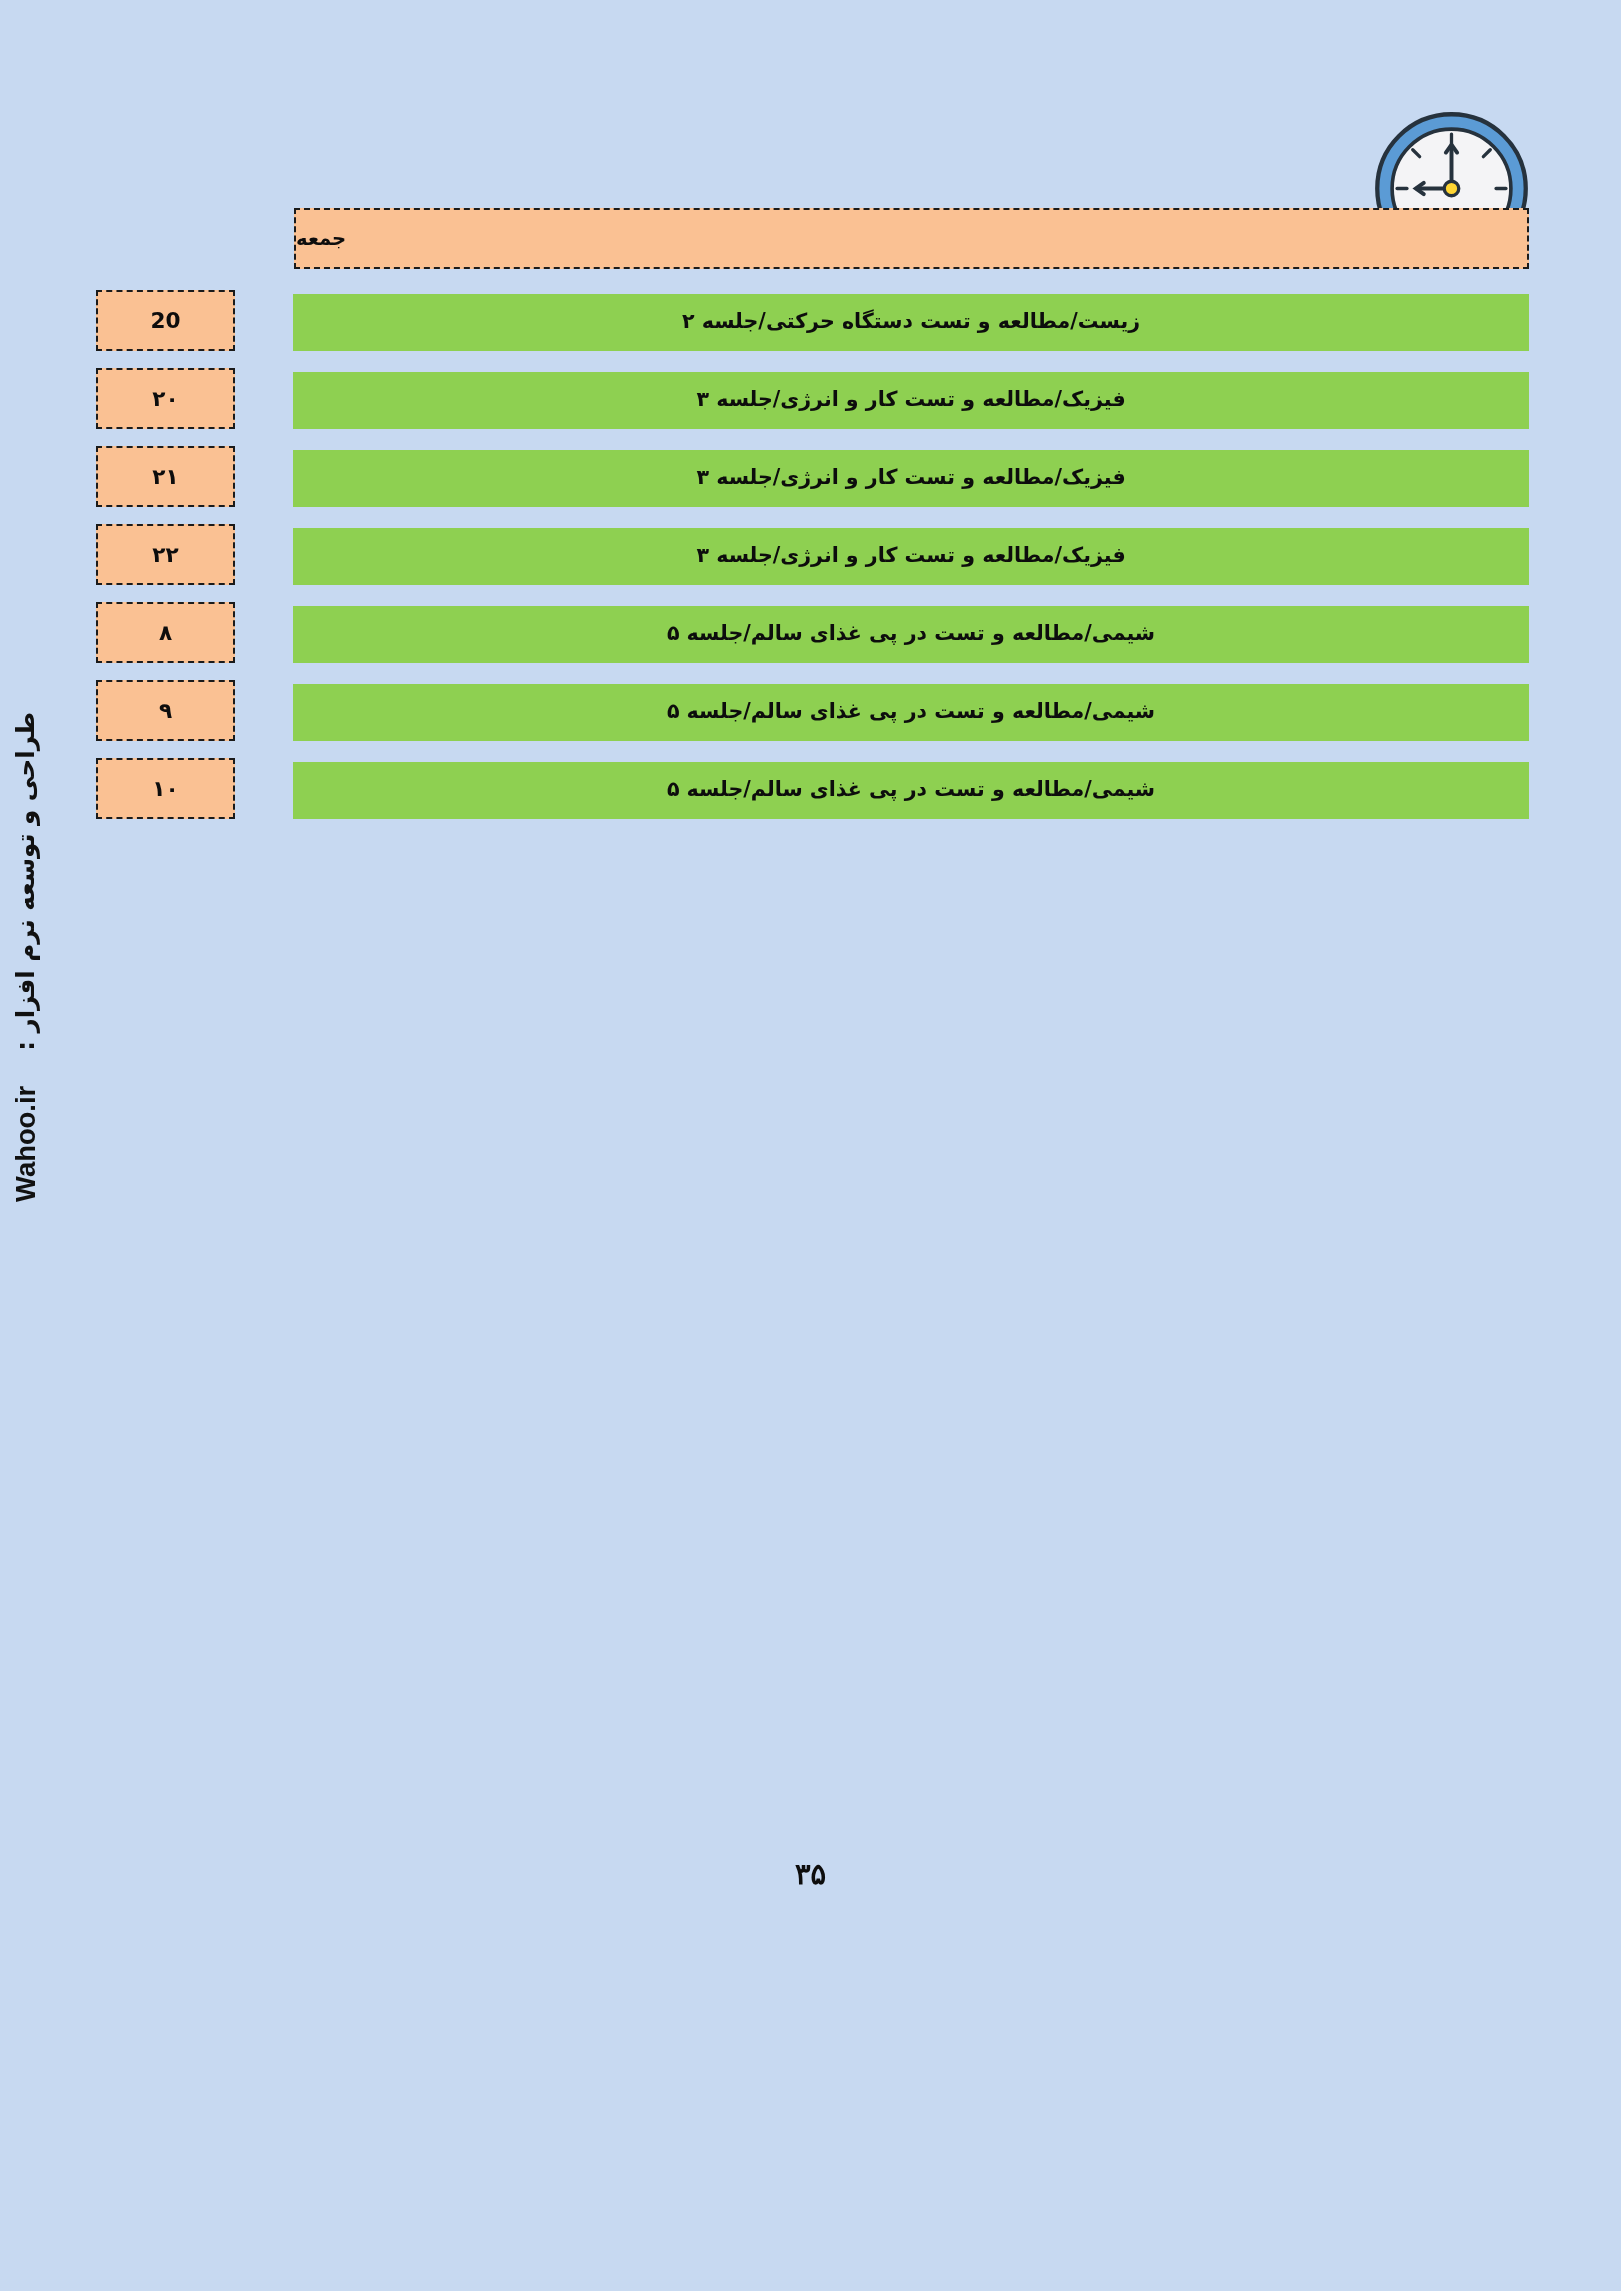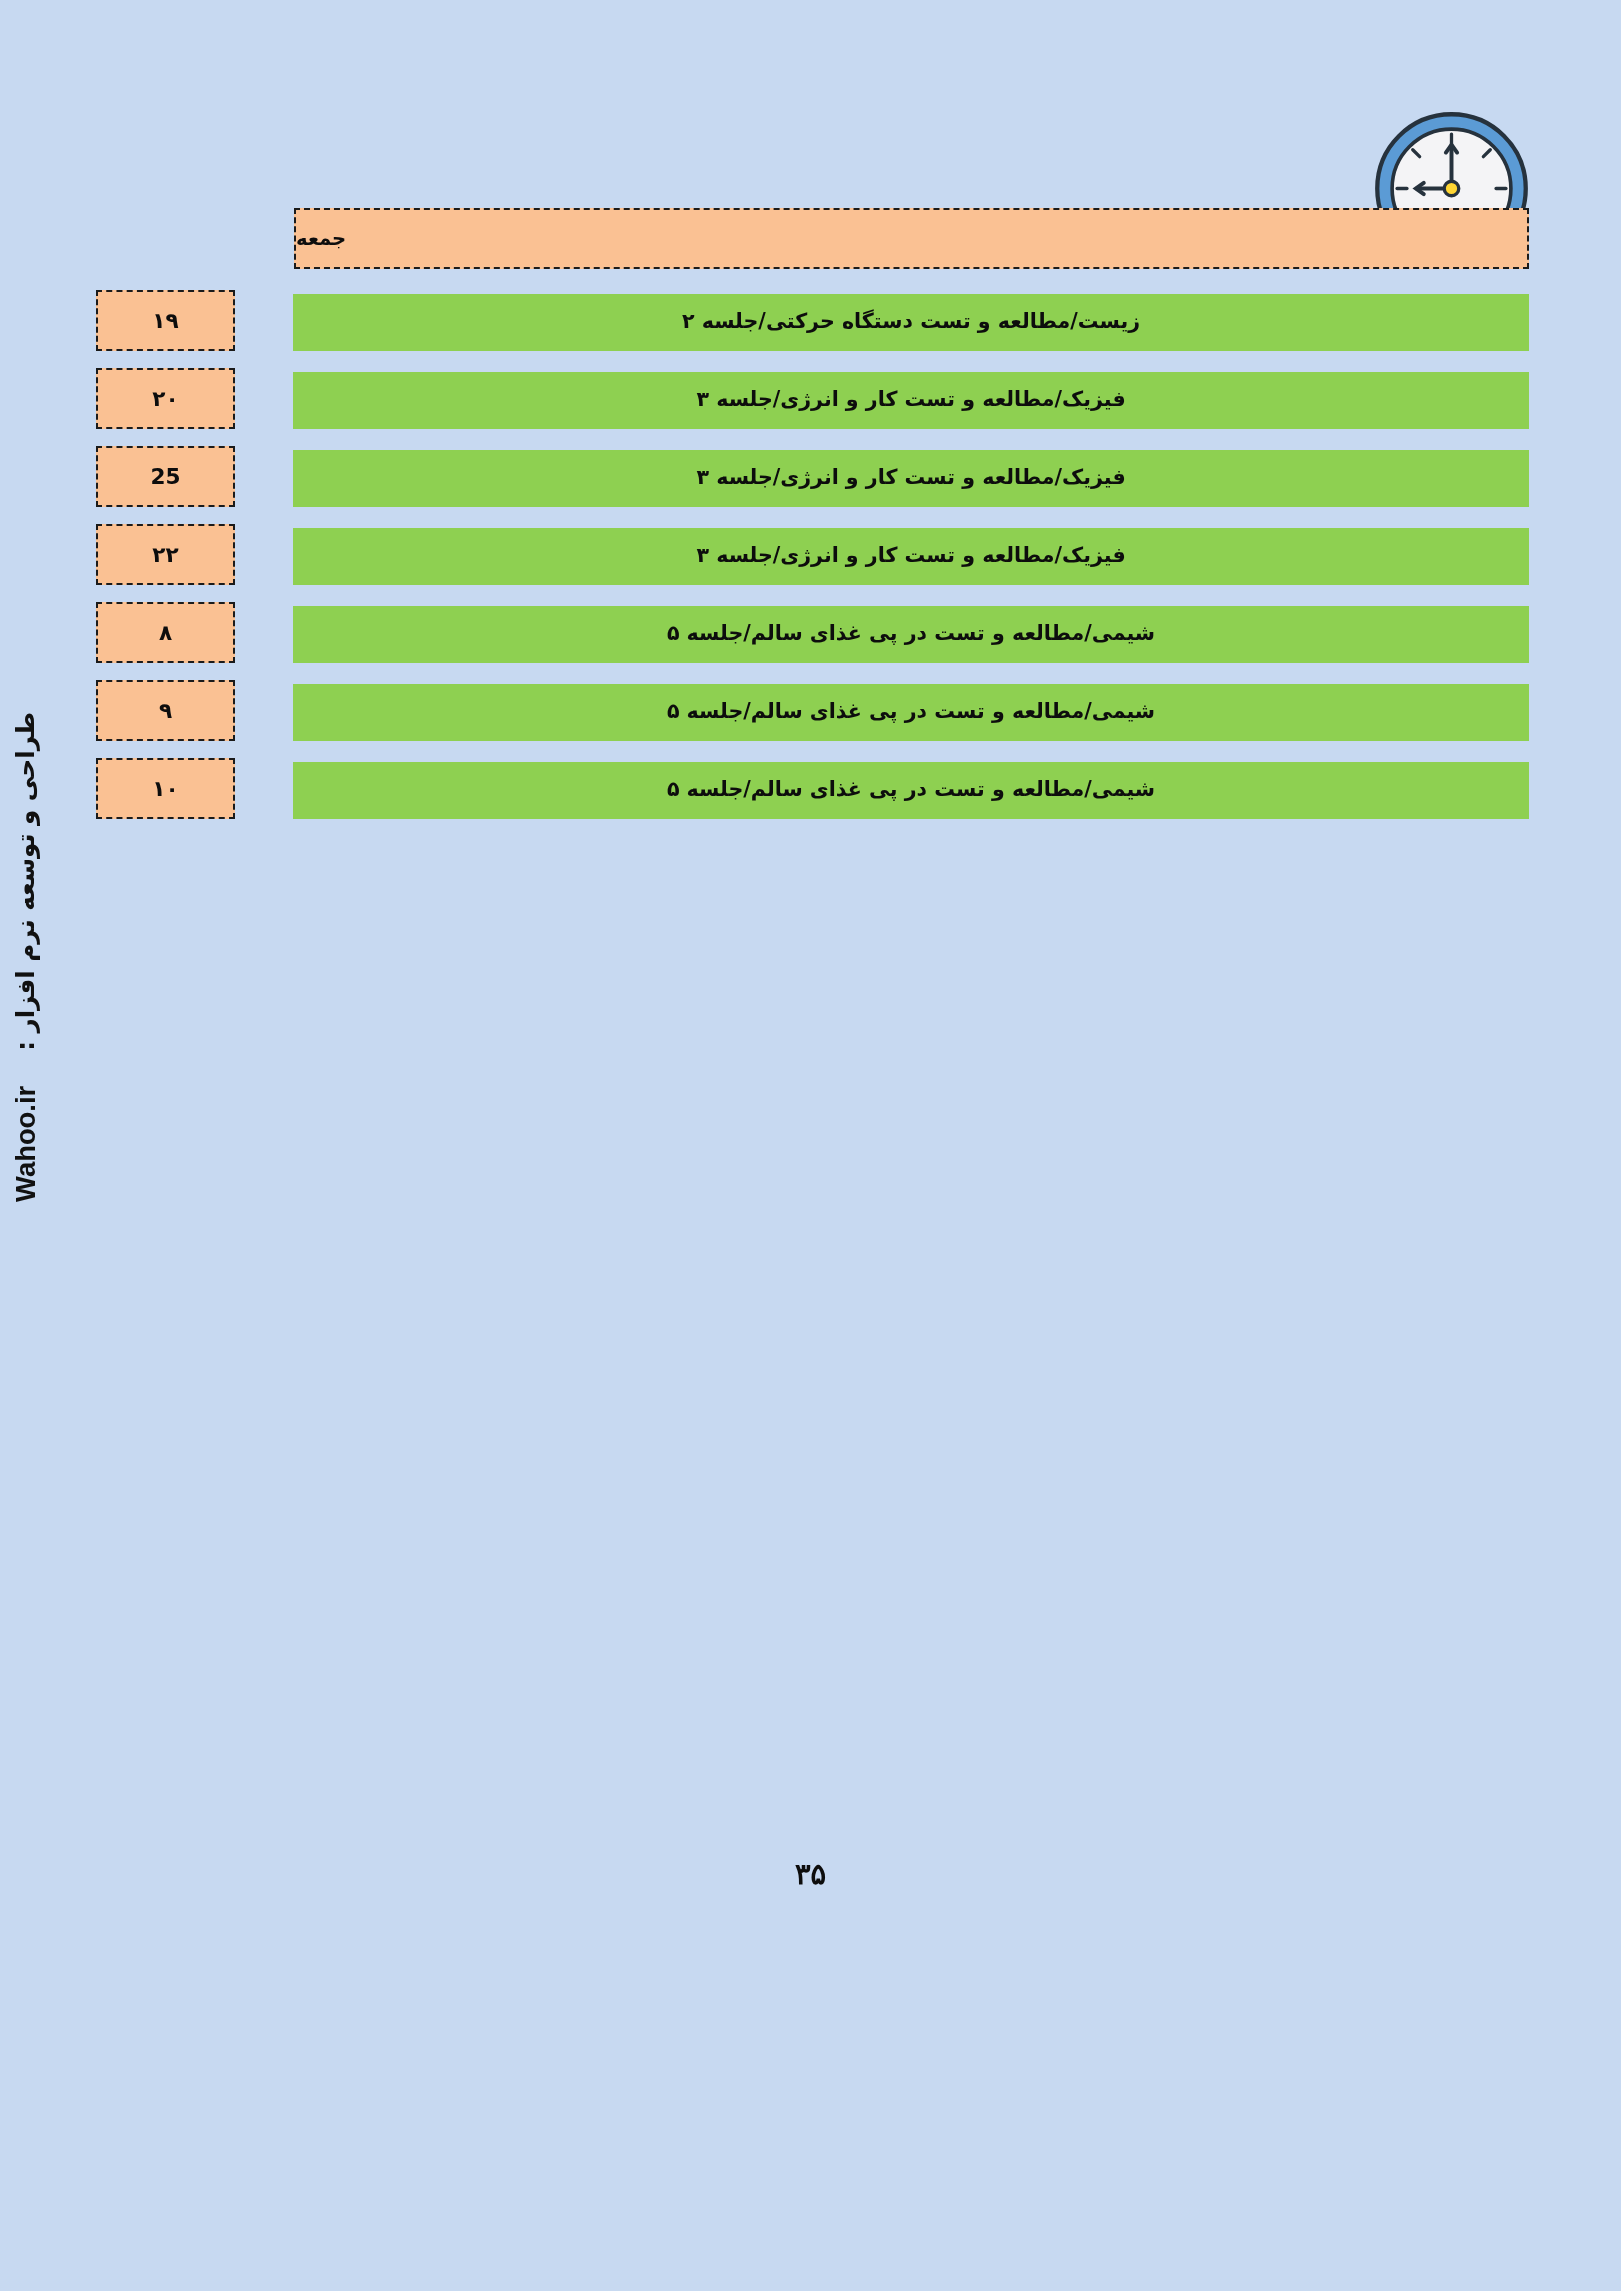--- a/index.html
+++ b/index.html
@@ -192,39 +192,39 @@
     <div class="day-header">
       <span class="day-header-label">جمعه</span>
     </div>
   </div>
 
   <div class="row">
     <div class="task-band">
       <span class="task-text">زیست/مطالعه و تست دستگاه حرکتی/جلسه ۲</span>
     </div>
     <div class="hour-chip">
-      <span class="hour-chip-label">۱۹</span>
+      <span class="hour-chip-label">20</span>
     </div>
   </div>
 
   <div class="row">
     <div class="task-band">
       <span class="task-text">فیزیک/مطالعه و تست کار و انرژی/جلسه ۳</span>
     </div>
     <div class="hour-chip">
       <span class="hour-chip-label">۲۰</span>
     </div>
   </div>
 
   <div class="row">
     <div class="task-band">
       <span class="task-text">فیزیک/مطالعه و تست کار و انرژی/جلسه ۳</span>
     </div>
     <div class="hour-chip">
-      <span class="hour-chip-label">25</span>
+      <span class="hour-chip-label">۲۱</span>
     </div>
   </div>
 
   <div class="row">
     <div class="task-band">
       <span class="task-text">فیزیک/مطالعه و تست کار و انرژی/جلسه ۳</span>
     </div>
     <div class="hour-chip">
       <span class="hour-chip-label">۲۲</span>
     </div>

